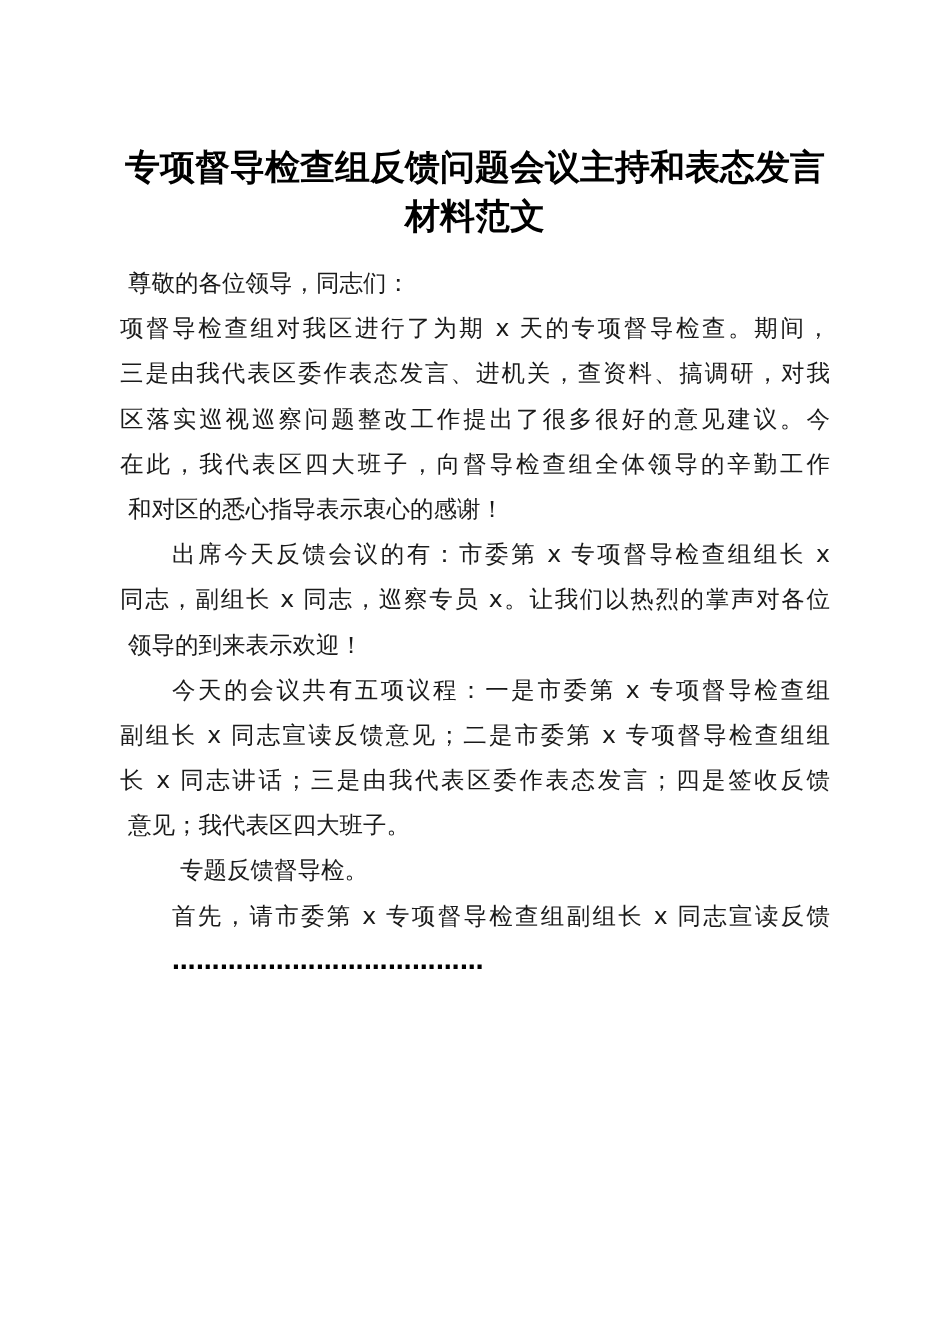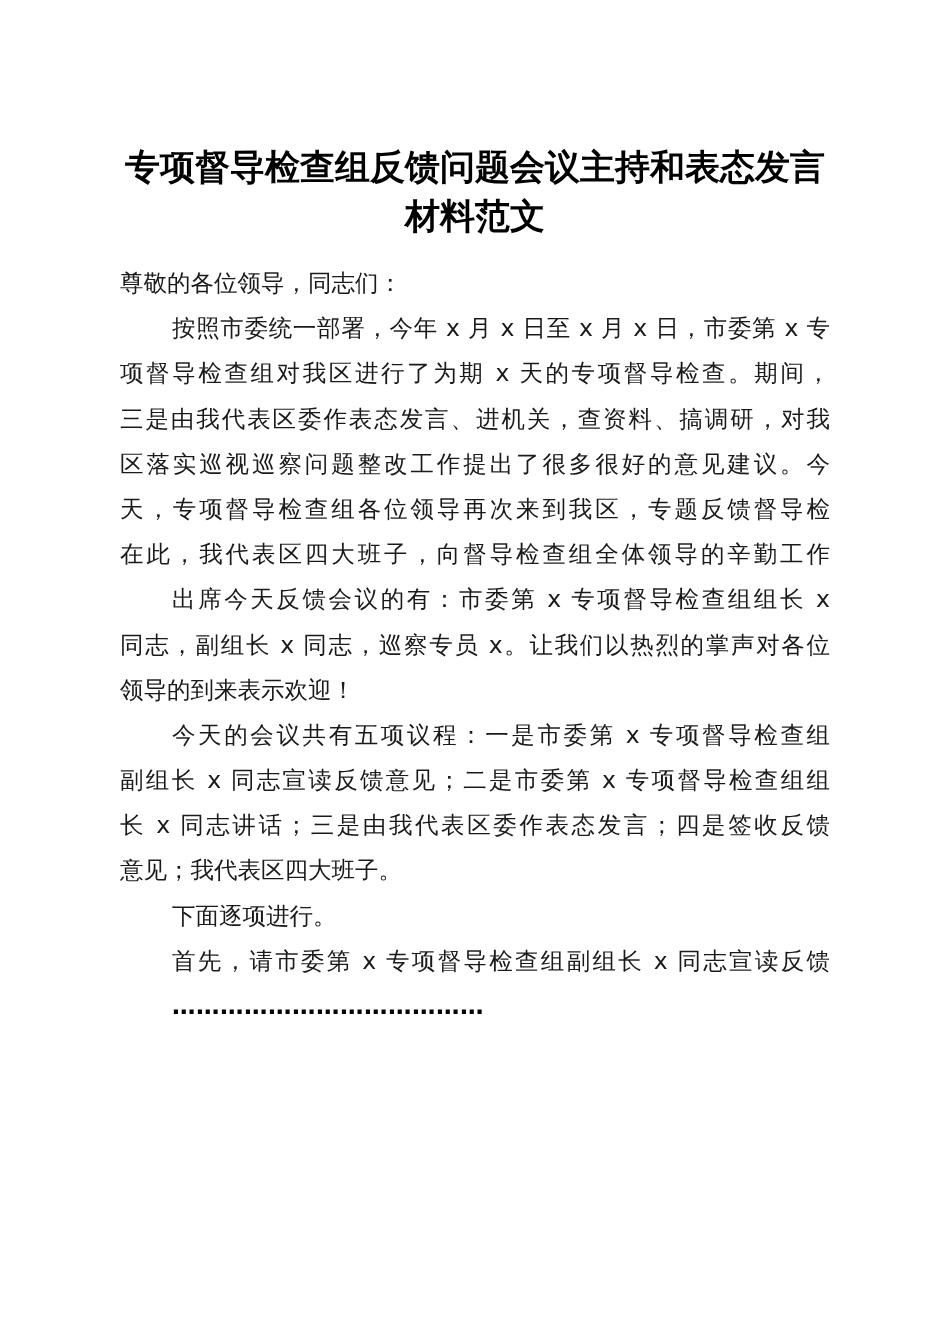--- a/index.html
+++ b/index.html
@@ -52,20 +52,21 @@
     }
     .line {
       display: block;
       white-space: nowrap;
       text-align: justify;
       text-align-last: justify;
       height: 45.2px;
     }
     .line.last {
       text-align-last: left;
+      margin-left: 8px;
     }
     .line.indent {
       padding-left: 52px;
     }
     .dots {
       display: block;
       padding-left: 52px;
       height: 45.2px;
       letter-spacing: 0.5px;
       font-weight: bold;
@@ -78,36 +79,35 @@
 <div class="page">
 
   <div class="title">
     <span class="title-line">专项督导检查组反馈问题会议主持和表态发言</span>
     <span class="title-line">材料范文</span>
   </div>
 
   <div class="body">
     <span class="line last">尊敬的各位领导，同志们：</span>
 
-    <span class="line indent">按照市委统一部署，今年 x 月 x 日至 x 月 x 日，市委第 x 专</span>
     <span class="line">项督导检查组对我区进行了为期 x 天的专项督导检查。期间，</span>
     <span class="line">三是由我代表区委作表态发言、进机关，查资料、搞调研，对我</span>
     <span class="line">区落实巡视巡察问题整改工作提出了很多很好的意见建议。今</span>
-    <span class="line">天，专项督导检查组各位领导再次来到我区，专题反馈督导检</span>
     <span class="line">在此，我代表区四大班子，向督导检查组全体领导的辛勤工作</span>
+    <span class="line last">和对区的悉心指导表示衷心的感谢！</span>
 
     <span class="line indent">出席今天反馈会议的有：市委第 x 专项督导检查组组长 x</span>
     <span class="line">同志，副组长 x 同志，巡察专员 x。让我们以热烈的掌声对各位</span>
     <span class="line last">领导的到来表示欢迎！</span>
 
     <span class="line indent">今天的会议共有五项议程：一是市委第 x 专项督导检查组</span>
     <span class="line">副组长 x 同志宣读反馈意见；二是市委第 x 专项督导检查组组</span>
     <span class="line">长 x 同志讲话；三是由我代表区委作表态发言；四是签收反馈</span>
     <span class="line last">意见；我代表区四大班子。</span>
 
-    <span class="line indent last">下面逐项进行。</span>
+    <span class="line indent last">专题反馈督导检。</span>
 
     <span class="line indent">首先，请市委第 x 专项督导检查组副组长 x 同志宣读反馈</span>
 
     <span class="dots">…………………………………</span>
   </div>
 
 </div>
 
 </body></html>

